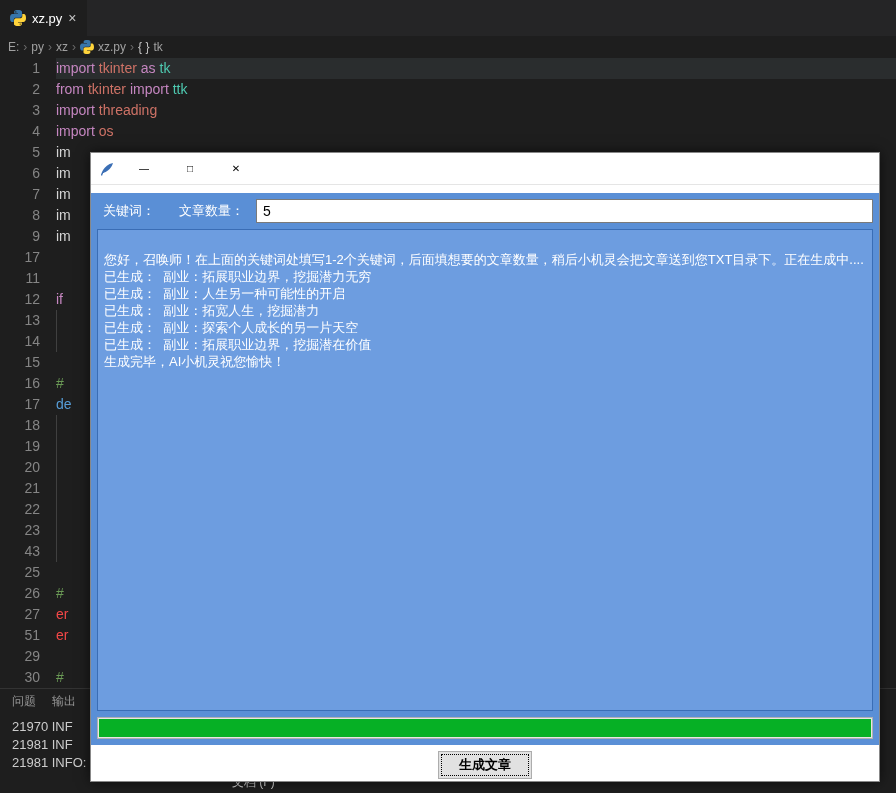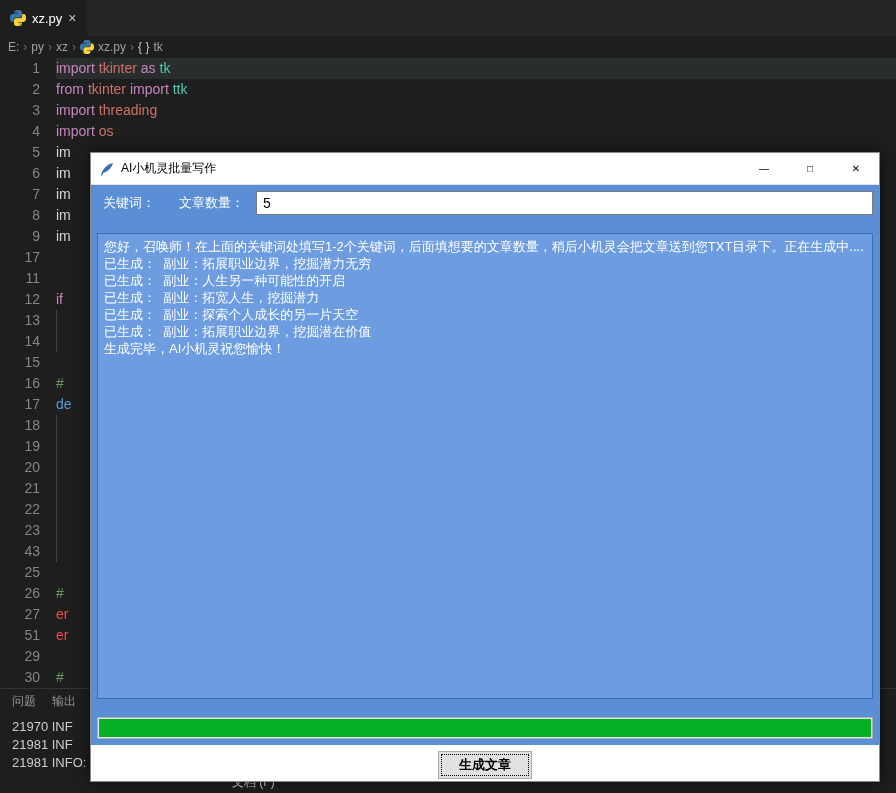--- a/index.html
+++ b/index.html
@@ -40,29 +40,29 @@
 .taskbar { position: absolute; bottom: 0; left: 0; right: 0; height: 22px; background: #1e1e1e; color: #cccccc; font-size: 12px; display: flex; align-items: center; padding: 0 8px; gap: 8px; }
 .taskbar .tb-item { display: inline-flex; align-items: center; gap: 4px; padding: 0 6px; }
 
 
 .tk-window { position: absolute; left: 90px; top: 152px; width: 790px; height: 630px; background: #ffffff; box-shadow: 0 0 12px rgba(0,0,0,0.6); display: flex; flex-direction: column; border: 1px solid #888; }
 .tk-titlebar { height: 32px; background: #ffffff; display: flex; align-items: center; padding-left: 8px; border-bottom: 1px solid #e5e5e5; }
 .tk-titlebar .feather { width: 16px; height: 16px; margin-right: 6px; }
 .tk-titlebar .title { font-size: 12px; color: #000; flex: 1; }
 .tk-ctrl { width: 46px; height: 32px; display: flex; align-items: center; justify-content: center; font-family: "Segoe MDL2 Assets", sans-serif; font-size: 10px; color: #000; }
 
-.tk-body { flex: 1; background: #5a8fd6; display: flex; flex-direction: column; padding: 6px; gap: 18px; }
+.tk-body { flex: 1; background: #5a8fd6; display: flex; flex-direction: column; padding: 6px; gap: 6px; margin-top: 8px; }
 .tk-row { display: flex; gap: 6px; align-items: stretch; }
 .tk-label { background: #5a8fd6; color: #fff; font-size: 13px; padding: 3px 6px; display: flex; align-items: center; border: none; }
 .tk-input { background: #fff; border: 1px solid #7a7a7a; padding: 2px 6px; font-size: 14px; color: #000; }
 .kw-input { flex: 1; max-width: 316px; }
 .cnt-label { margin-left: 6px; }
 .cnt-input { flex: 1; }
 
-.tk-output { flex: 1; background: #6d9de0; border: 1px solid #3a6db5; color: #fff; font-size: 13px; line-height: 17px; padding: 4px 6px; white-space: pre-wrap; overflow: hidden; font-family: "Microsoft YaHei", SimSun, sans-serif; }
+.tk-output { flex: 1; background: #6d9de0; border: 1px solid #3a6db5; color: #fff; font-size: 13px; line-height: 17px; padding: 21px 6px; white-space: pre-wrap; overflow: hidden; font-family: "Microsoft YaHei", SimSun, sans-serif; }
 
 .tk-progress { height: 22px; background: #e6e6e6; border: 1px solid #b0b0b0; padding: 1px; }
 .tk-progress-inner { height: 100%; background: #06b025; width: 100%; }
 
 .tk-btnrow { display: flex; justify-content: center; padding: 6px 0 2px 0; background: #ffffff; }
 .tk-btn { background: #e1e1e1; border: 1px solid #adadad; padding: 4px 20px; font-size: 13px; color: #000; outline: 1px dotted #000; outline-offset: -4px; font-weight: bold; }
 
 svg { display: block; }
 </style>
 </head>
@@ -150,21 +150,20 @@
   <span style="width:210px"></span>
   <span class="tb-item">文档 (F)</span>
 </div>
 
 <div class="tk-window">
   <div class="tk-titlebar">
     <svg class="feather" viewBox="0 0 16 16">
         <path fill="#3b6fb5" d="M2 14s2-10 12-12c0 0-2 8-10 10l-1 3-1-1z"></path>
         <path stroke="#3b6fb5" stroke-width="0.8" fill="none" d="M3 13l8-8"></path>
       </svg>
-    <span class="title">AI小机灵批量写作</span>
     <div class="tk-ctrl">
         <span>—</span>
       </div>
     <div class="tk-ctrl">
         <span>□</span>
       </div>
     <div class="tk-ctrl close">
         <span>✕</span>
       </div>
   </div>

